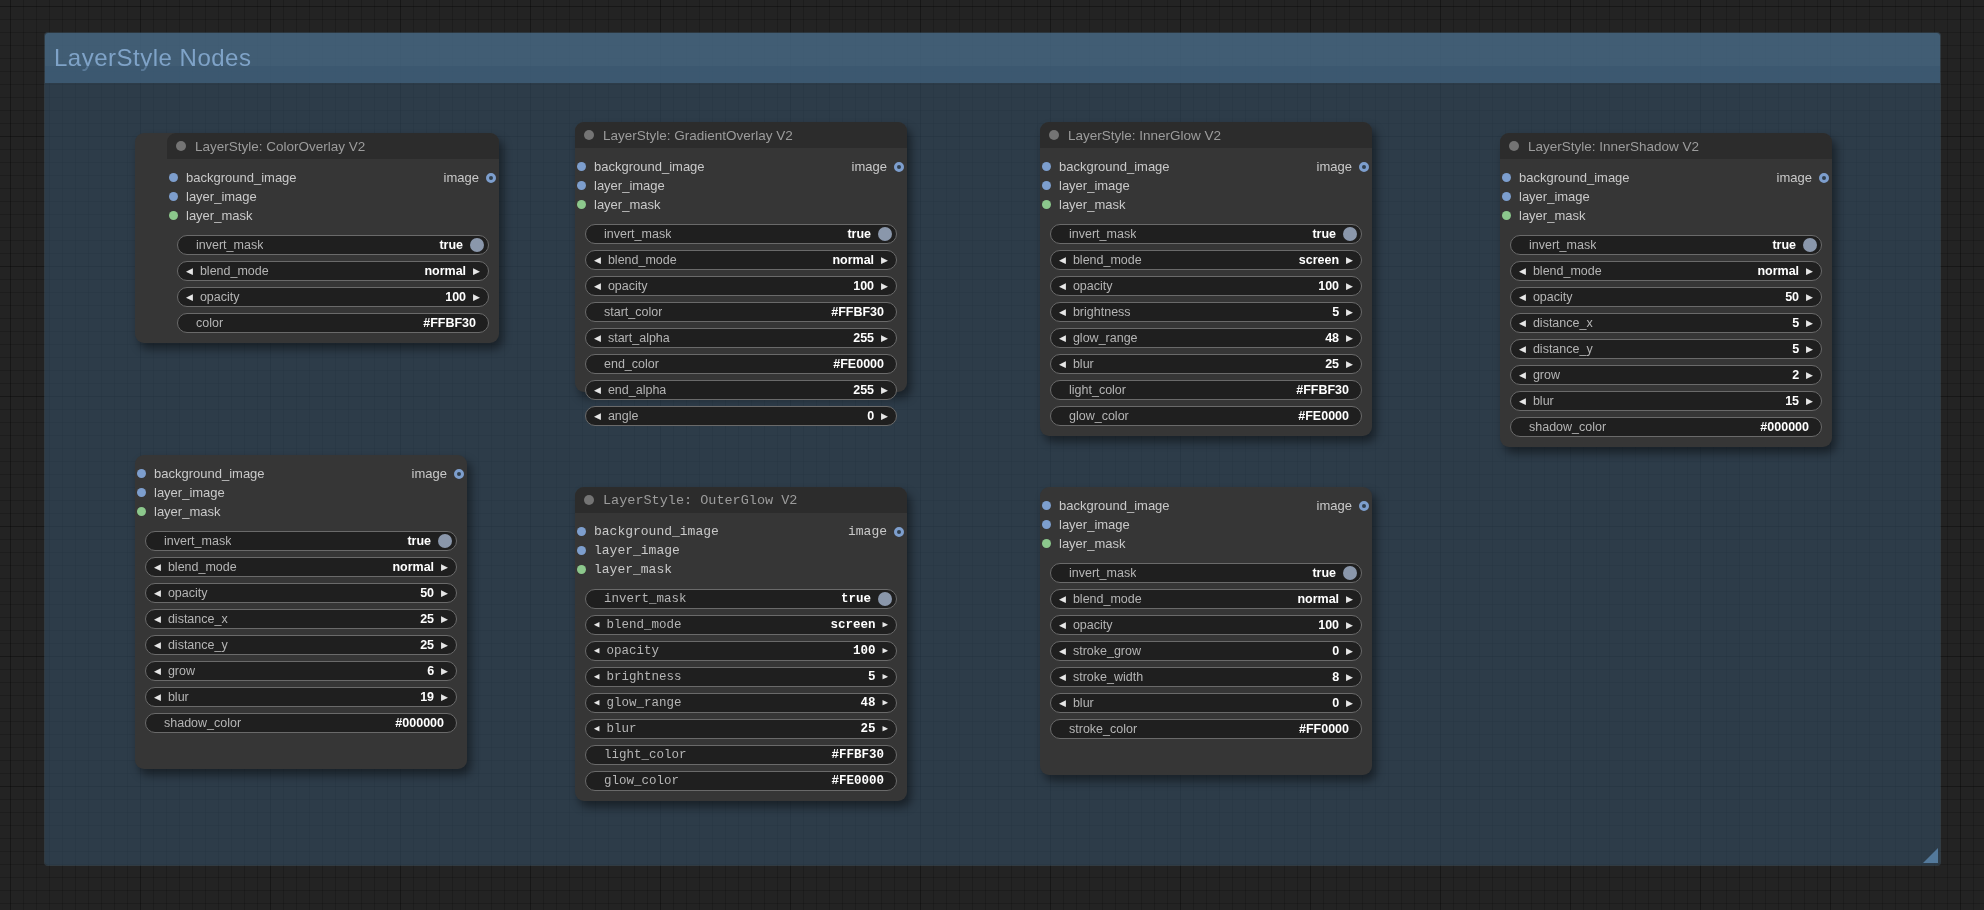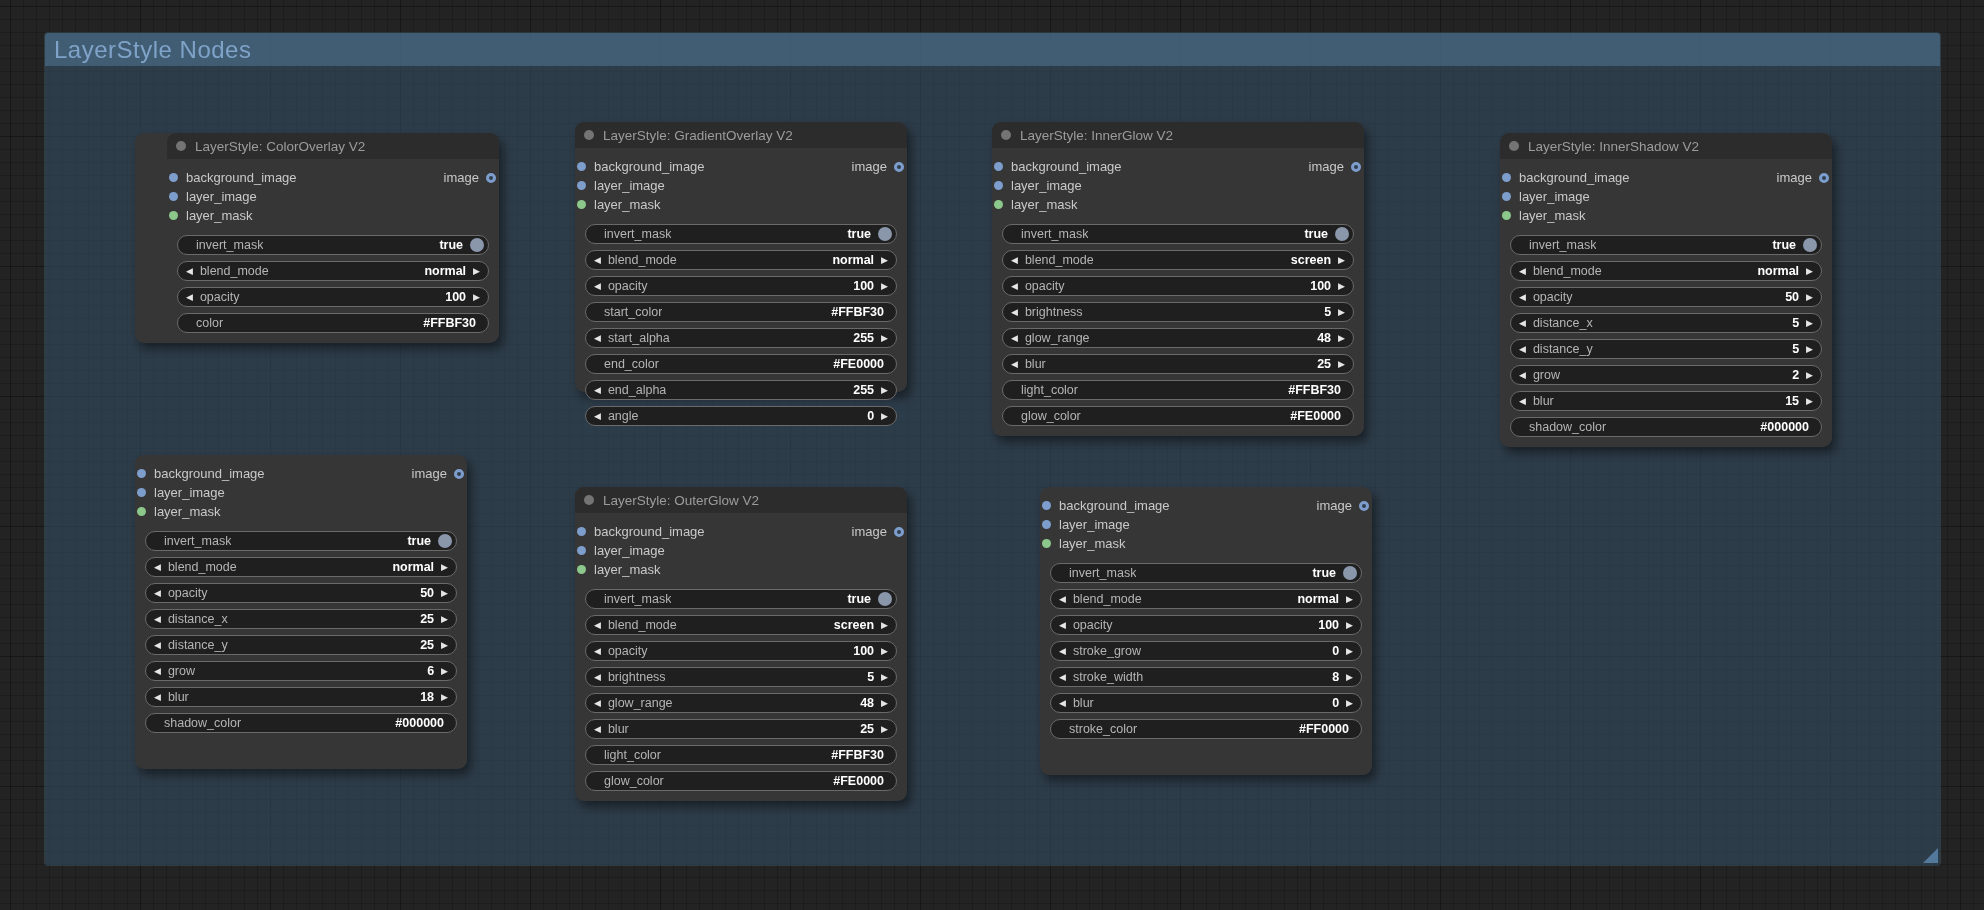--- a/index.html
+++ b/index.html
@@ -11,21 +11,21 @@
       linear-gradient(rgba(0,0,0,0.22) 1px, transparent 1px),
       linear-gradient(90deg, rgba(0,0,0,0.22) 1px, transparent 1px),
       linear-gradient(rgba(0,0,0,0.18) 1px, transparent 1px),
       linear-gradient(90deg, rgba(0,0,0,0.18) 1px, transparent 1px);
     background-size:130px 130px,130px 130px,13px 13px,13px 13px;
     background-position:10px 6px,10px 6px,10px 6px,10px 6px;
   }
   
   .group{position:absolute;border-radius:3px;box-shadow:0 0 0 1px rgba(90,130,160,0.25);}
   .group-header{
-    position:absolute;left:0;top:0;right:0;height:33px;
+    position:absolute;left:0;top:0;right:0;height:50px;
     background:rgba(74,110,140,0.78);
     display:flex;align-items:center;border-radius:3px 3px 0 0;
   }
   .group-body{position:absolute;left:0;top:33px;right:0;bottom:0;background:rgba(56,84,110,0.52);border-radius:0 0 3px 3px;}
   .group-title{font-size:24px;color:#7fa3c8;padding-left:9px;letter-spacing:0.5px;}
   .group-resize{
     position:absolute;right:2px;bottom:2px;width:0;height:0;
     border-bottom:15px solid #587fa4;border-left:15px solid transparent;opacity:0.9;
   }
   
@@ -191,21 +191,21 @@
   </div>
       <div class="widget">
     <span class="w-arrow">◀</span>
     <span class="w-label">angle</span>
     <span class="w-flex"></span>
     <span class="w-value">0</span>
     <span class="w-arrow">▶</span>
   </div>
     </div>
   </div>
-<div class="node" style="left: 992px; top: 122px; width: 372px; height: 314px;">
+<div class="node" style="left: 1040px; top: 122px; width: 332px; height: 314px;">
     <div class="node-title">
       <span class="collapse-dot"></span>
       <span class="node-title-text">LayerStyle: InnerGlow V2</span>
     </div>
     <div class="slots">
       <div class="slot-row">
     <span class="in-dot" style="background: rgb(125, 158, 205);"></span>
     <span class="in-label">background_image</span>
   <div class="out-wrap">
     <span class="out-label">image</span>
@@ -412,31 +412,31 @@
     <span class="w-arrow">◀</span>
     <span class="w-label">grow</span>
     <span class="w-flex"></span>
     <span class="w-value">6</span>
     <span class="w-arrow">▶</span>
   </div>
       <div class="widget">
     <span class="w-arrow">◀</span>
     <span class="w-label">blur</span>
     <span class="w-flex"></span>
-    <span class="w-value">18</span>
+    <span class="w-value">19</span>
     <span class="w-arrow">▶</span>
   </div>
       <div class="widget noarrow textw">
     <span class="w-label">shadow_color</span>
     <span class="w-flex"></span>
     <span class="w-value">#000000</span>
   </div>
     </div>
   </div>
-<div class="node" style="left: 575px; top: 487px; width: 332px; height: 314px;">
+<div class="node" style="left: 575px; top: 487px; width: 332px; height: 314px; font-family: Liberation Mono, monospace;">
     <div class="node-title">
       <span class="collapse-dot"></span>
       <span class="node-title-text">LayerStyle: OuterGlow V2</span>
     </div>
     <div class="slots">
       <div class="slot-row">
     <span class="in-dot" style="background: rgb(125, 158, 205);"></span>
     <span class="in-label">background_image</span>
   <div class="out-wrap">
     <span class="out-label">image</span>

